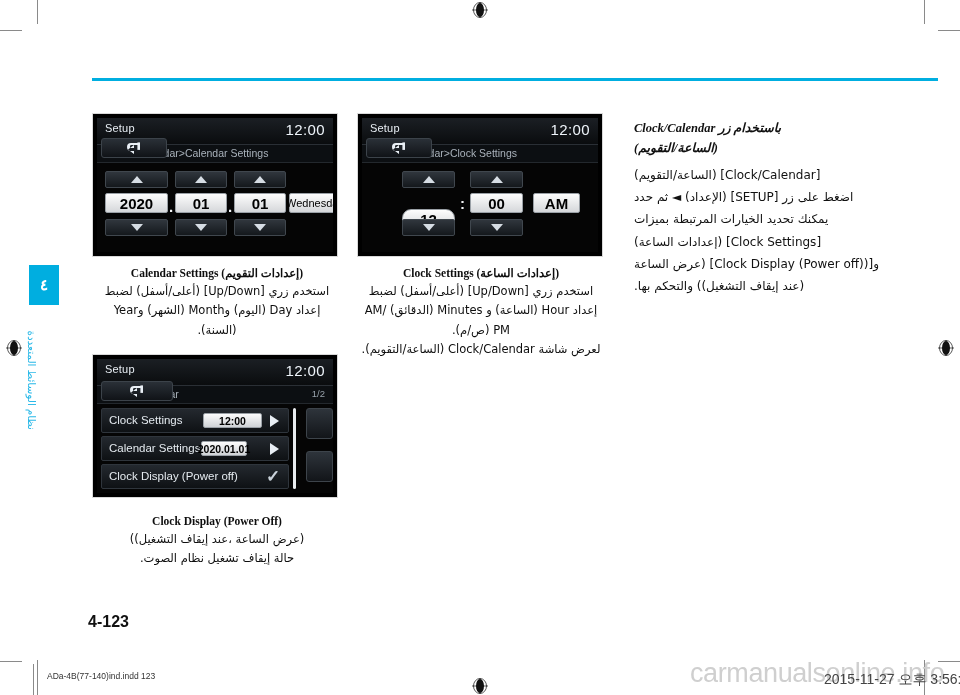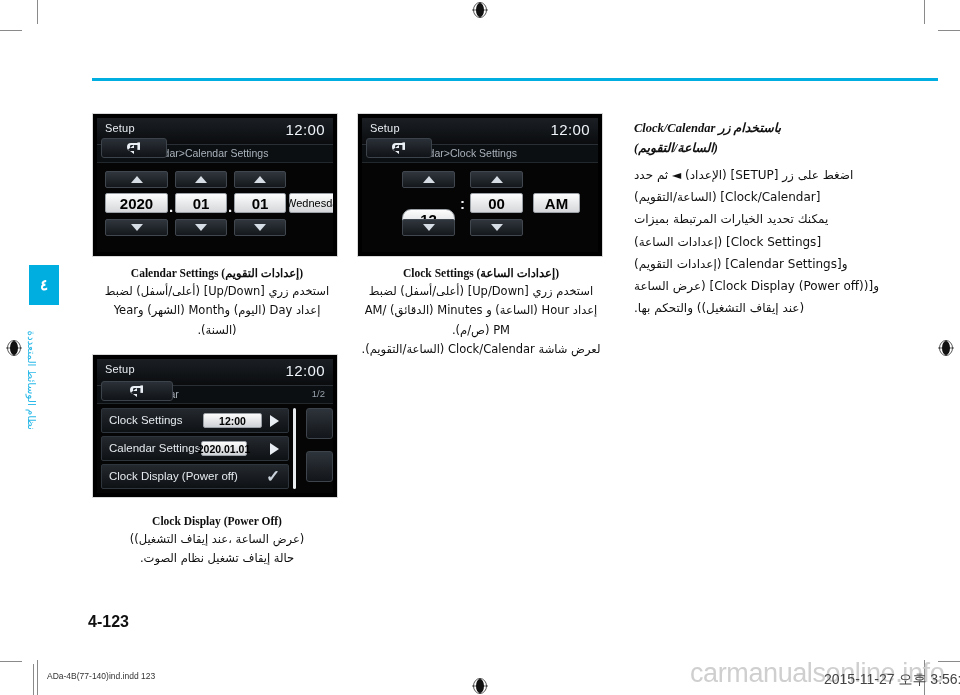--- a/index.html
+++ b/index.html
@@ -578,25 +578,24 @@
   <div class="cap-ar">حالة إيقاف تشغيل نظام الصوت.</div>
 </div>
 
 <div class="art">
   <div class="art-title">
     <span>باستخدام زر</span>
     <span>Clock/Calendar</span><br>
     <span>(الساعة/التقويم)</span>
   </div>
   <div class="art-body">
+    <div>[Clock/Calendar] (الساعة/التقويم)</div>
     <div>اضغط على زر [SETUP] (الإعداد) ◄ ثم حدد</div>
-    <div>[Clock/Calendar] (الساعة/التقويم)</div>
     <div>يمكنك تحديد الخيارات المرتبطة بميزات</div>
     <div>[Clock Settings] (إعدادات الساعة)</div>
-    <div>و[Calendar Settings] (إعدادات التقويم)</div>
     <div>و[(Clock Display (Power off)] (عرض الساعة</div>
     <div>(عند إيقاف التشغيل)) والتحكم بها.</div>
   </div>
 </div>
 
 <div class="crop-v" style="left:33px; top:664px; height:31px;"></div>
 <div class="watermark">carmanualsonline.info</div>
 <div class="footer-file">ADa-4B(77-140)ind.indd   123</div>
 <div class="footer-date">2015-11-27   오후 3:56:39</div>
 

